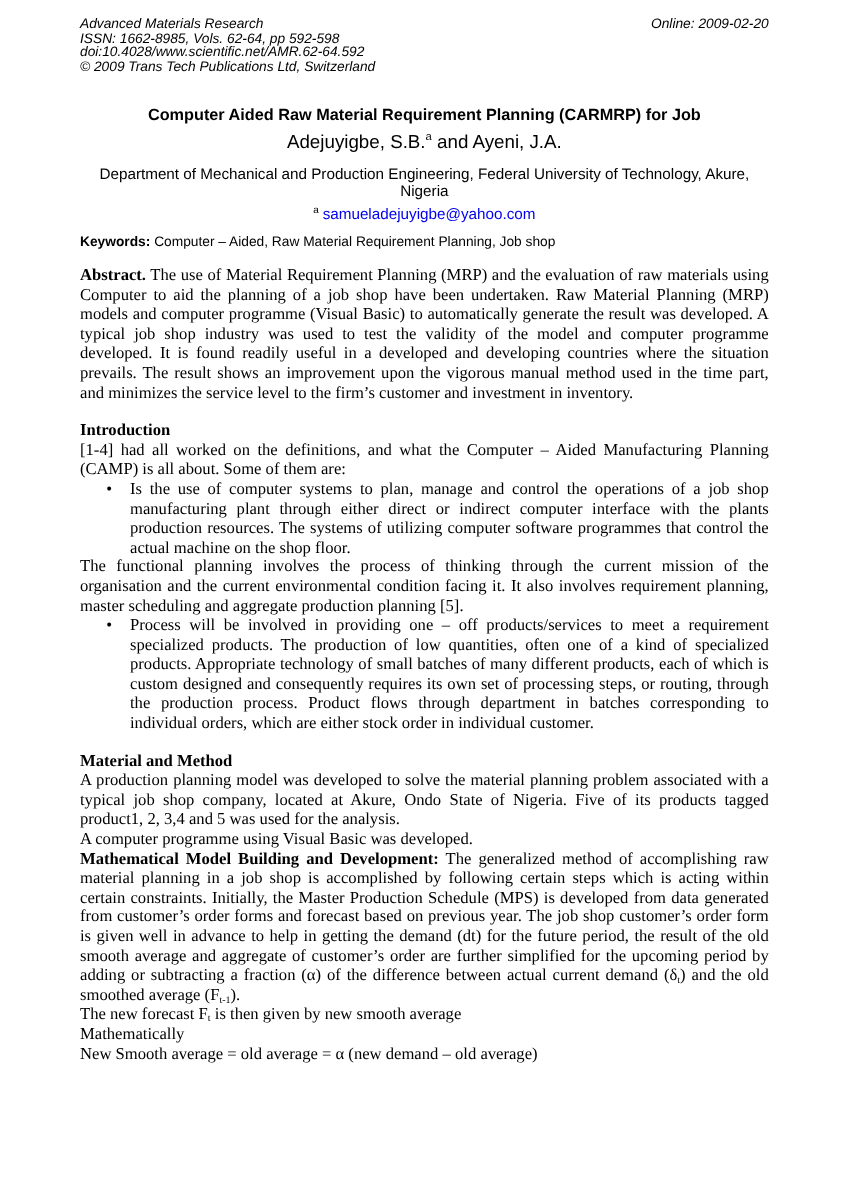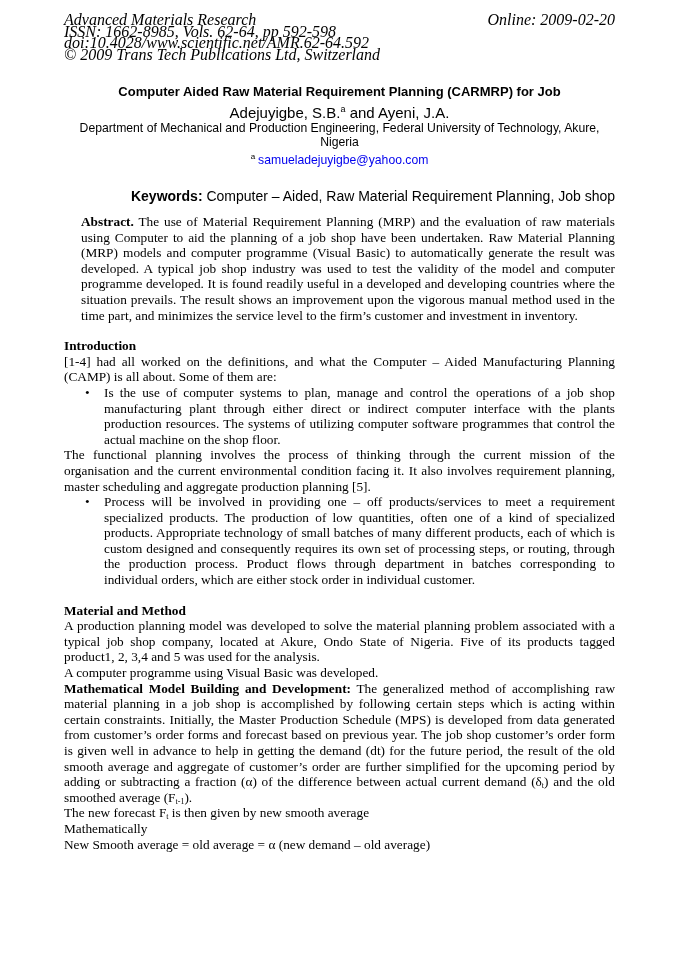--- a/index.html
+++ b/index.html
@@ -1,30 +1,30 @@
 <!DOCTYPE html>
 <html><head>
 <meta charset="utf-8">
 <style>
   html, body { margin: 0; padding: 0; background: #ffffff; }
   body { width: 678px; height: 959px; position: relative; overflow: hidden; color: #000; }
   .page { position: absolute; left: 64px; top: 14px; width: 551px; }
-  .hdr { font-family: Liberation Serif, serif; font-style: italic; font-size: 16px; line-height: 11.5px; position: relative; }
+  .hdr { font-family: Liberation Sans, sans-serif; font-style: italic; font-size: 11px; line-height: 11.5px; position: relative; }
   .hdr .online { position: absolute; right: 0; top: 0; }
   .title { font-family: "Liberation Sans", sans-serif; font-weight: bold; font-size: 13px; line-height: 19px; text-align: center; margin-top: 22px; }
   .authors { font-family: "Liberation Sans", sans-serif; font-size: 15px; text-align: center; margin-top: 0; line-height: 17px; }
   .authors sup { font-size: 9px; vertical-align: 6px; }
-  .affil { font-family: "Liberation Sans", sans-serif; font-size: 12.2px; text-align: center; line-height: 14px; }
+  .affil { font-family: "Liberation Sans", sans-serif; font-size: 12.2px; text-align: center; line-height: 14px; margin-top: 10px; }
   .email-line { font-family: "Liberation Sans", sans-serif; font-size: 12.2px; text-align: center; line-height: 15px; }
   .email-line sup { font-size: 8px; vertical-align: 5px; margin-right: 3px; }
   .email { color: #0000ee; }
-  .keywords { font-family: "Liberation Sans", sans-serif; font-size: 14px; margin-top: 21px; line-height: 15px; text-align: right; }
+  .keywords { font-family: "Liberation Sans", sans-serif; font-size: 11px; margin-top: 8px; line-height: 15px; }
   .keywords b { font-weight: bold; }
   .body { font-family: "Liberation Serif", serif; font-size: 13.3px; line-height: 15.6px; text-align: justify; }
-  .abstract { margin-top: 10px; margin-left: 17px; }
+  .abstract { margin-top: 10px; }
   .sec { margin-top: 15px; }
   .body b { font-weight: bold; }
   ul { margin: 0; padding-left: 40px; list-style: none; }
   li { position: relative; }
   li .bullet { position: absolute; left: -19px; top: 0; }
   sub { font-size: 8px; vertical-align: -2px; line-height: 0; }
 </style>
 </head>
 <body>
 

